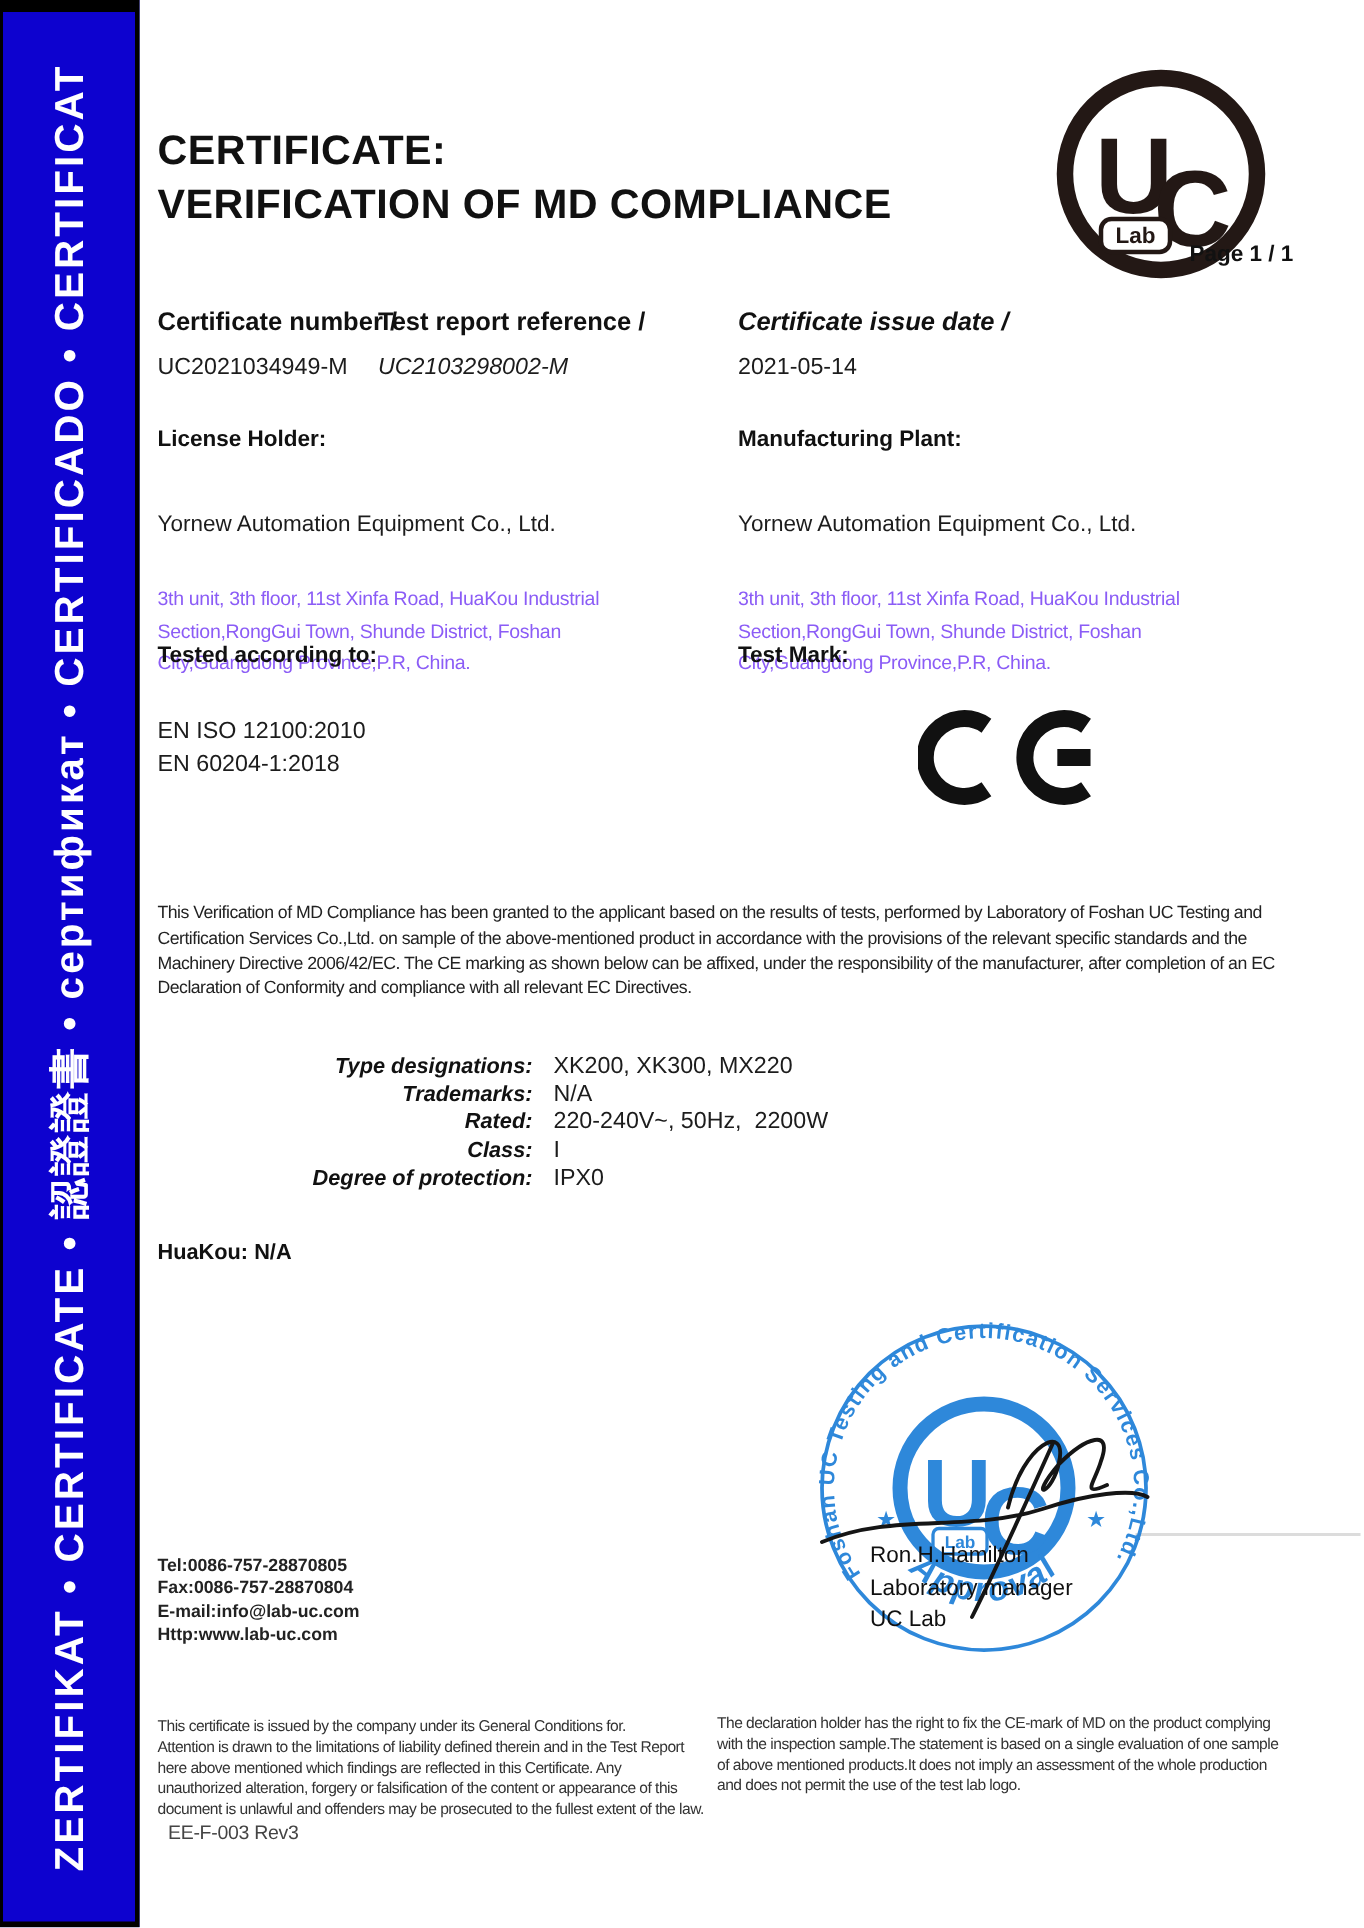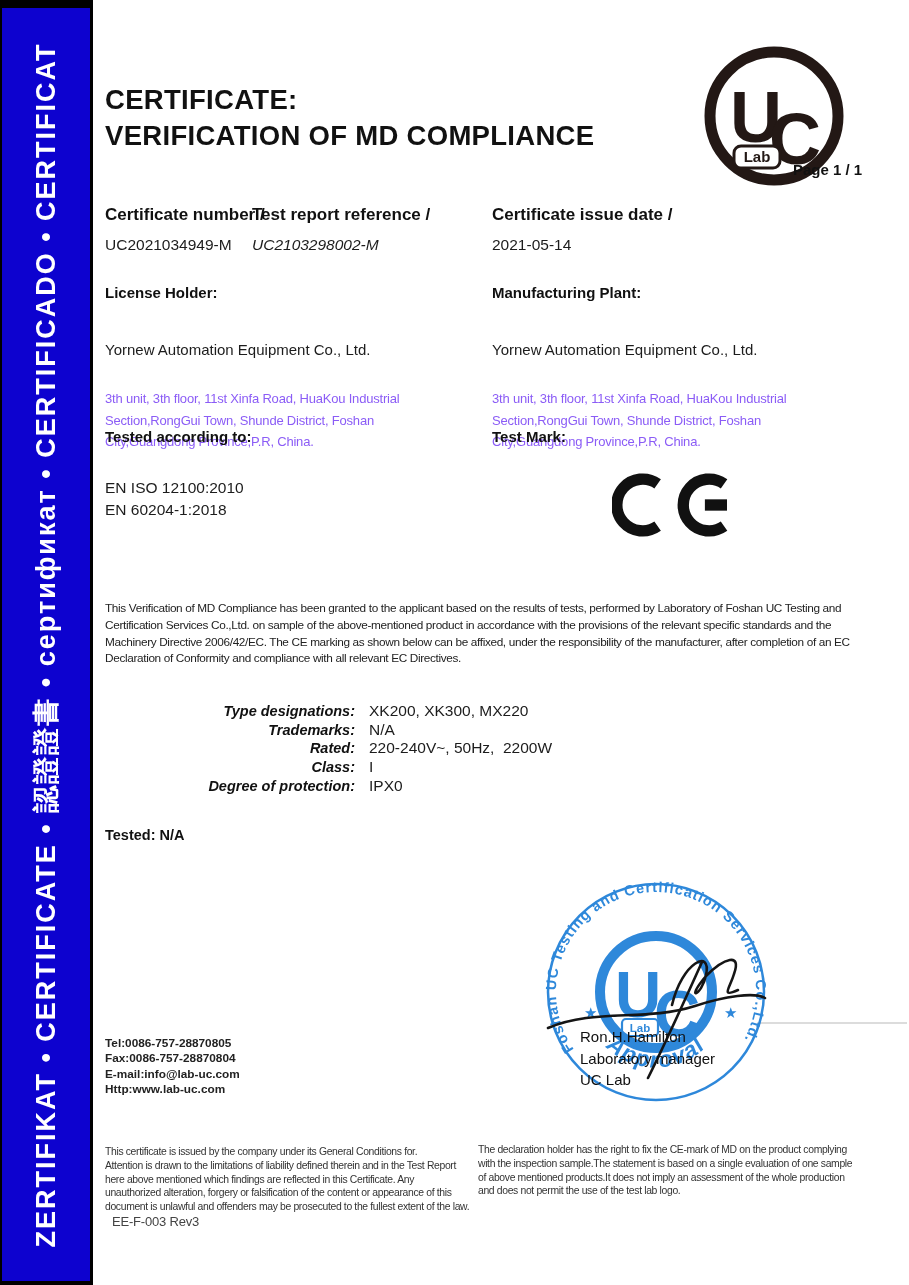--- a/index.html
+++ b/index.html
@@ -70,21 +70,21 @@
     <text x="62" y="102" font-size="72" font-weight="bold" text-anchor="middle" fill="currentColor">U</text>
     <text x="101" y="124" font-size="72" font-weight="bold" text-anchor="middle" fill="currentColor">C</text>
     <rect x="40" y="106" width="46" height="22" rx="7" fill="#ffffff" stroke="currentColor" stroke-width="3"></rect>
     <text x="63" y="122" font-size="15" font-weight="bold" text-anchor="middle" fill="currentColor">Lab</text>
   </svg>
 
   <div class="abs page-ind">Page 1 / 1</div>
 
   <div class="abs meta-label" style="left:105px;top:205px;">Certificate number /</div>
   <div class="abs meta-label" style="left:252px;top:205px;">Test report reference /</div>
-  <div class="abs meta-label" style="left:492px;top:205px;">Certificate issue date /</div>
+  <div class="abs meta-label" style="left:492px;top:205px;font-style:italic;">Certificate issue date /</div>
   <div class="abs meta-value" style="left:105px;top:236px;">UC2021034949-M</div>
   <div class="abs meta-value" style="left:252px;top:236px;font-style:italic;">UC2103298002-M</div>
   <div class="abs meta-value" style="left:492px;top:236px;">2021-05-14</div>
 
   <div class="abs sec-label" style="left:105px;top:284px;">License Holder:</div>
   <div class="abs sec-label" style="left:492px;top:284px;">Manufacturing Plant:</div>
   <div class="abs name-line" style="left:105px;top:303px;">Yornew Automation Equipment Co., Ltd.</div>
   <div class="abs name-line" style="left:492px;top:303px;">Yornew Automation Equipment Co., Ltd.</div>
   <div class="abs addr prewrap" style="left:105px;top:344px;width:385px;">3th unit, 3th floor, 11st Xinfa Road, HuaKou Industrial
 Section,RongGui Town, Shunde District, Foshan
@@ -127,21 +127,21 @@
     <div class="spec-row">
       <span class="spec-label">Class:</span>
       <span class="spec-value">I</span>
     </div>
     <div class="spec-row">
       <span class="spec-label">Degree of protection:</span>
       <span class="spec-value">IPX0</span>
     </div>
   </div>
 
-  <div class="abs remarks">Tested: N/A</div>
+  <div class="abs remarks">HuaKou: N/A</div>
 
   <div class="abs contact">
     <div>Tel:0086-757-28870805</div>
     <div>Fax:0086-757-28870804</div>
     <div>E-mail:info@lab-uc.com</div>
     <div>Http:www.lab-uc.com</div>
   </div>
 
   <svg class="abs stamp" style="left:536px;top:872px;" width="240" height="240" viewBox="0 0 240 240">
     <defs>

